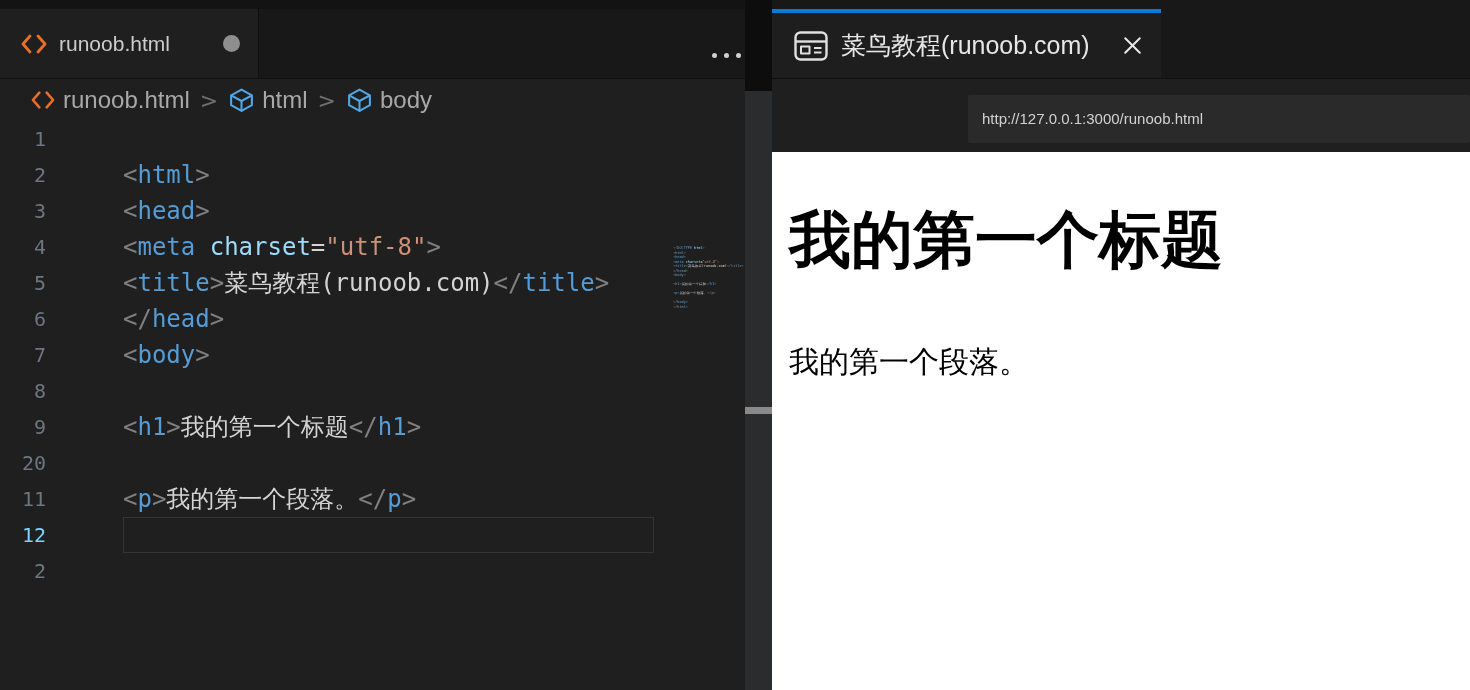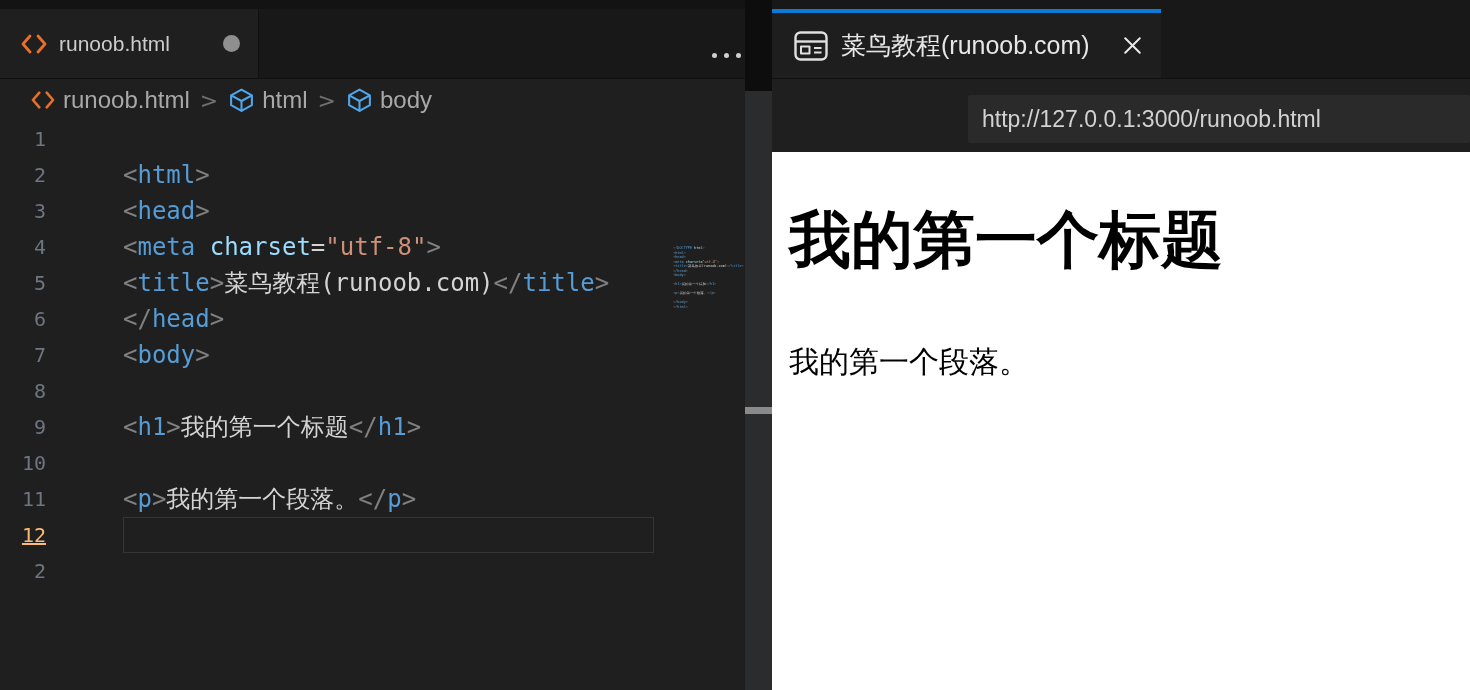--- a/index.html
+++ b/index.html
@@ -28,21 +28,21 @@
   .crumb-label{color:#a8a8a8;font-size:24px;margin-left:7px;}
   .crumb-sep{color:#707070;font-size:22px;margin:0 10px;font-family:"DejaVu Sans",sans-serif;}
   .icon{display:inline-flex;align-items:center;justify-content:center;}
 
   
   .codearea{left:0;top:121px;width:745px;height:569px;background:#1f1f1f;cursor:text;}
   .code-lines{position:absolute;left:0;top:0;width:745px;}
   .row{position:relative;display:flex;height:36px;line-height:36px;white-space:pre;}
   .ln{width:46px;flex:0 0 46px;text-align:right;color:#6e7681;font-size:20px;
       font-family:"DejaVu Sans Mono","Liberation Mono",monospace;cursor:pointer;}
-  .row.active .ln{color:#fdba74;text-decoration:underline;}
+  .row.active .ln{color:#7dd3fc;}
   .lc{padding-left:77px;font-size:24px;font-family:"DejaVu Sans Mono","Liberation Mono",monospace;}
   .row.active::after{content:'';position:absolute;left:123px;right:91px;top:0;bottom:0;
       border:1px solid #353535;box-sizing:border-box;pointer-events:none;}
   .bp{position:absolute;left:-2px;top:10px;width:16px;height:16px;border-radius:50%;background:#e51400;}
 
   
   .minimap{left:662px;top:125px;width:83px;height:160px;overflow:hidden;cursor:pointer;}
   .minimap .mclone{transform:scale(0.145,0.125);transform-origin:0 0;width:600px;}
   .minimap .row.active::after{display:none;}
 
@@ -56,21 +56,21 @@
   .btabbar{position:absolute;left:0;top:9px;width:698px;height:69px;background:#181818;}
   .btab{position:absolute;left:0;top:0;width:389px;height:69px;background:#1e1e1e;
         border-top:4px solid #0c7bd8;box-sizing:border-box;display:flex;align-items:center;
         padding:0 16px 0 22px;cursor:pointer;}
   .btab-title{color:#e6e6e6;font-size:25px;margin-left:13px;white-space:nowrap;}
   .close{margin-left:auto;display:inline-flex;cursor:pointer;}
   .btabbar .hline{position:absolute;left:0;top:69px;width:698px;}
   .navbar{position:absolute;left:0;top:79px;width:698px;height:73px;background:#1f1f1f;}
   .nav-btn{position:absolute;top:102px;width:32px;height:32px;display:inline-flex;cursor:pointer;}
   .urlbox{position:absolute;left:196px;top:16px;height:48px;right:0;background:#2a2a2b;
-          border-radius:2px;color:#d2d2d2;font-size:23px;line-height:48px;padding-left:14px;
+          border-radius:2px;color:#d2d2d2;font-size:15px;line-height:48px;padding-left:14px;
           white-space:nowrap;overflow:hidden;cursor:text;}
   .bpage{position:absolute;left:0;top:152px;width:698px;height:538px;background:#ffffff;
          overflow:hidden;color:#000;}
   .bpage h1{margin:46px 0 0 0;padding-left:17px;font-size:62px;font-weight:bold;
             font-family:"DejaVu Sans","Liberation Sans",sans-serif;}
   .bpage p{margin:60px 0 0 0;padding-left:17px;font-size:30px;
            font-family:"DejaVu Sans","Liberation Sans",sans-serif;}
 </style>
 </head>
 <body>
@@ -136,21 +136,21 @@
     <div class="code-lines" id="codeLines">
         <div class="row"><div class="ln">1</div></div>
         <div class="row"><div class="ln">2</div><div class="lc"><span style="color: rgb(128, 128, 128);">&lt;</span><span style="color: rgb(86, 156, 214);">html</span><span style="color: rgb(128, 128, 128);">&gt;</span></div></div>
         <div class="row"><div class="ln">3</div><div class="lc"><span style="color: rgb(128, 128, 128);">&lt;</span><span style="color: rgb(86, 156, 214);">head</span><span style="color: rgb(128, 128, 128);">&gt;</span></div></div>
         <div class="row"><div class="ln">4</div><div class="lc"><span style="color: rgb(128, 128, 128);">&lt;</span><span style="color: rgb(86, 156, 214);">meta</span><span style="color: rgb(156, 220, 254);"> charset</span><span style="color: rgb(212, 212, 212);">=</span><span style="color: rgb(206, 145, 120);">"utf-8"</span><span style="color: rgb(128, 128, 128);">&gt;</span></div></div>
         <div class="row"><div class="ln">5</div><div class="lc"><span style="color: rgb(128, 128, 128);">&lt;</span><span style="color: rgb(86, 156, 214);">title</span><span style="color: rgb(128, 128, 128);">&gt;</span><span style="color: rgb(212, 212, 212);">菜鸟教程(runoob.com)</span><span style="color: rgb(128, 128, 128);">&lt;/</span><span style="color: rgb(86, 156, 214);">title</span><span style="color: rgb(128, 128, 128);">&gt;</span></div></div>
         <div class="row"><div class="ln">6</div><div class="lc"><span style="color: rgb(128, 128, 128);">&lt;/</span><span style="color: rgb(86, 156, 214);">head</span><span style="color: rgb(128, 128, 128);">&gt;</span></div></div>
         <div class="row"><div class="ln">7</div><div class="lc"><span style="color: rgb(128, 128, 128);">&lt;</span><span style="color: rgb(86, 156, 214);">body</span><span style="color: rgb(128, 128, 128);">&gt;</span></div></div>
         <div class="row"><div class="ln">8</div><div class="lc"></div></div>
         <div class="row"><div class="ln">9</div><div class="lc"><span style="color: rgb(128, 128, 128);">&lt;</span><span style="color: rgb(86, 156, 214);">h1</span><span style="color: rgb(128, 128, 128);">&gt;</span><span style="color: rgb(212, 212, 212);">我的第一个标题</span><span style="color: rgb(128, 128, 128);">&lt;/</span><span style="color: rgb(86, 156, 214);">h1</span><span style="color: rgb(128, 128, 128);">&gt;</span></div></div>
-        <div class="row"><div class="ln">10</div><div class="lc"></div></div>
+        <div class="row"><div class="ln">20</div><div class="lc"></div></div>
         <div class="row"><div class="ln">11</div><div class="lc"><span style="color: rgb(128, 128, 128);">&lt;</span><span style="color: rgb(86, 156, 214);">p</span><span style="color: rgb(128, 128, 128);">&gt;</span><span style="color: rgb(212, 212, 212);">我的第一个段落。</span><span style="color: rgb(128, 128, 128);">&lt;/</span><span style="color: rgb(86, 156, 214);">p</span><span style="color: rgb(128, 128, 128);">&gt;</span></div></div>
         <div class="row active"><div class="ln">12</div><div class="lc"></div></div>
         <div class="row"><div class="ln">2</div></div>
       </div>
     <div class="abs minimap" id="minimap">
         <div class="mclone">
           <div class="row"><div class="lc"><span style="color: rgb(128, 128, 128);">&lt;!</span><span style="color: rgb(86, 156, 214);">DOCTYPE</span><span style="color: rgb(156, 220, 254);"> html</span><span style="color: rgb(128, 128, 128);">&gt;</span></div></div>
           <div class="row"><div class="lc"><span style="color: rgb(128, 128, 128);">&lt;</span><span style="color: rgb(86, 156, 214);">html</span><span style="color: rgb(128, 128, 128);">&gt;</span></div></div>
           <div class="row"><div class="lc"><span style="color: rgb(128, 128, 128);">&lt;</span><span style="color: rgb(86, 156, 214);">head</span><span style="color: rgb(128, 128, 128);">&gt;</span></div></div>
           <div class="row"><div class="lc"><span style="color: rgb(128, 128, 128);">&lt;</span><span style="color: rgb(86, 156, 214);">meta</span><span style="color: rgb(156, 220, 254);"> charset</span><span style="color: rgb(212, 212, 212);">=</span><span style="color: rgb(206, 145, 120);">"utf-8"</span><span style="color: rgb(128, 128, 128);">&gt;</span></div></div>

